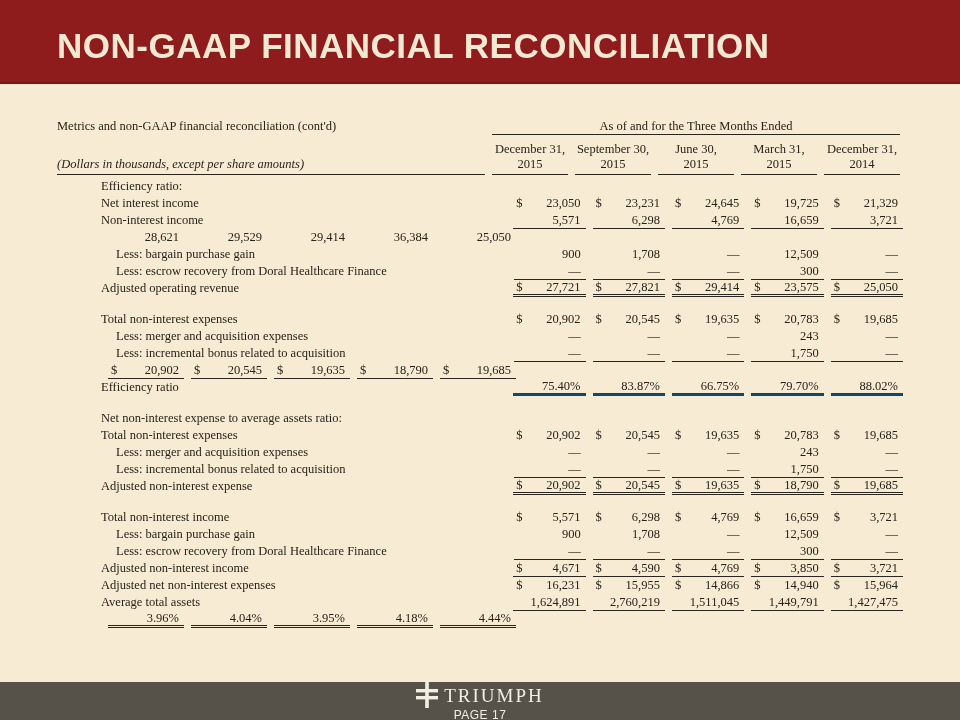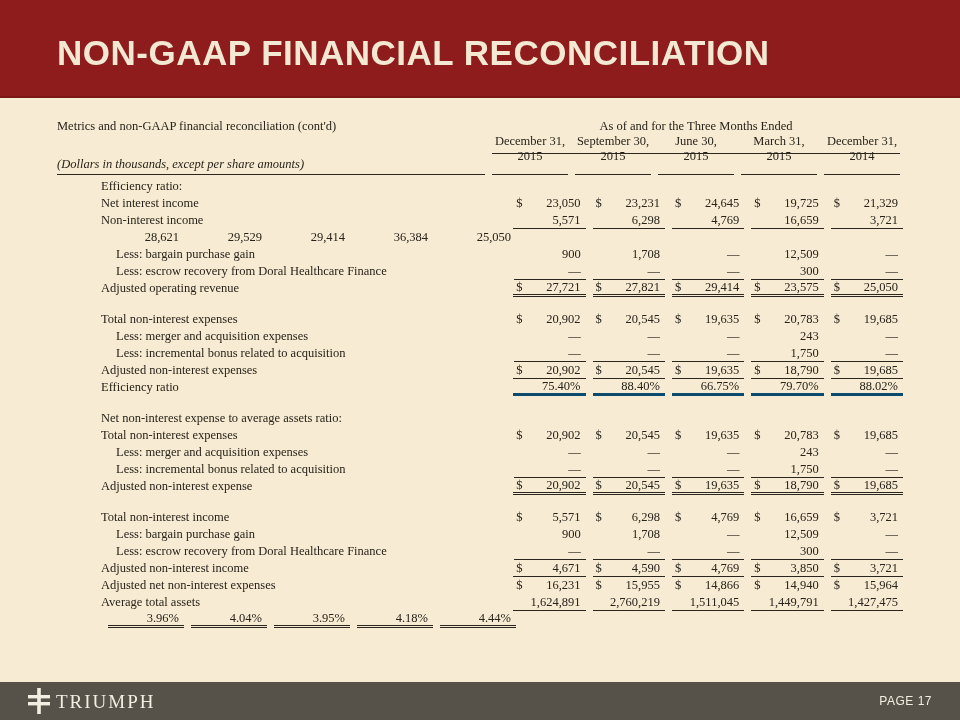--- a/index.html
+++ b/index.html
@@ -6,52 +6,52 @@
     --red:#8e1c1c; --cream:#f7ecd3; --ink:#28221a; --line:#2a261e;
     --footer:#56524a; --footer-ink:#f2eee2; --title-ink:#f3e9d2;
   }
   *{box-sizing:border-box}
   html,body{margin:0;padding:0}
   body{width:960px;height:720px;overflow:hidden;background:#fff;
        font-family:"Liberation Serif", serif; color:var(--ink);}
   .slide{position:relative;width:960px;height:720px;background:var(--cream);}
 
   
-  .titlebar{position:absolute;left:0;top:0;width:960px;height:98px;background:var(--red);
+  .titlebar{position:absolute;left:0;top:0;width:960px;height:84px;background:var(--red);
             display:flex;align-items:center;border-bottom:2px solid #7a1717;}
   .titlebar h1{margin:10px 0 0 57px;font-family:"Liberation Sans", sans-serif;font-weight:700;
                font-size:35px;letter-spacing:.5px;color:var(--title-ink);white-space:nowrap;}
 
   
   .tbl{position:absolute;left:57px;top:118px;width:846px;font-size:12.5px;}
   .hrow1{display:flex;align-items:flex-start;height:20px;font-family:Liberation Serif, serif;}
   .caption{width:428px;line-height:16px;}
   .period{width:408px;margin-left:7px;text-align:center;line-height:16px;
-          border-bottom:1px solid var(--line);padding-bottom:19px;}
+          border-bottom:1px solid var(--line);padding-bottom:0;}
   .hrow2{display:flex;align-items:flex-end;height:37px;margin-bottom:3px;}
   .units{width:428px;font-style:italic;border-bottom:1px solid var(--line);
          line-height:16px;padding-bottom:2px;}
   .colh{width:76px;margin-left:7px;text-align:center;line-height:15px;
-        border-bottom:1px solid var(--line);padding-bottom:10px;white-space:nowrap;}
+        border-bottom:1px solid var(--line);padding-bottom:2px;white-space:nowrap;}
 
   .row{display:flex;height:17px;margin-left:44px;}
   .rlabel{width:428px;line-height:17px;white-space:nowrap;}
   .rlabel.ind{padding-left:15px;}
   .cell{width:76px;margin-left:7px;display:flex;line-height:17px;
         padding:0 5px 0 3px;}
   .cell .dol{margin-right:auto;}
   .cell .val{margin-left:auto;}
   .u-s{border-bottom:1px solid var(--line);}
   .u-dbl{border-bottom:3px double var(--line);line-height:14px;}
   .u-thk{border-bottom:3px solid #0c4a6e;line-height:14px;}
   .spacer{height:14px;}
 
   
   .footer{position:absolute;left:0;bottom:0;width:960px;height:38px;background:var(--footer);
-          display:flex;align-items:center;justify-content:space-between;padding:0 28px;}
+          display:flex;align-items:center;justify-content:space-between;padding:0 28px;flex-direction:column;}
   .brand{display:flex;align-items:center;gap:6px;color:var(--footer-ink);}
   .brand .brand-name{font-size:19px;letter-spacing:2px;line-height:1;}
   .page{font-family:"Liberation Sans", sans-serif;font-size:12px;color:var(--footer-ink);
         letter-spacing:.5px;}
 </style>
 </head>
 <body>
 
 <div class="slide">
 
@@ -263,21 +263,20 @@
             <span class="val">—</span>
           </div>
           <div class="cell u-s">
             <span class="val">1,750</span>
           </div>
           <div class="cell u-s">
             <span class="val">—</span>
           </div>
         </div>
         <div class="row">
-          <div class="rlabel">Adjusted non-interest expenses</div>
           <div class="cell u-s">
             <span class="dol">$</span>
             <span class="val">20,902</span>
           </div>
           <div class="cell u-s">
             <span class="dol">$</span>
             <span class="val">20,545</span>
           </div>
           <div class="cell u-s">
             <span class="dol">$</span>
@@ -291,21 +290,21 @@
             <span class="dol">$</span>
             <span class="val">19,685</span>
           </div>
         </div>
         <div class="row">
           <div class="rlabel">Efficiency ratio</div>
           <div class="cell u-thk">
             <span class="val">75.40%</span>
           </div>
           <div class="cell u-thk">
-            <span class="val">88.40%</span>
+            <span class="val">83.87%</span>
           </div>
           <div class="cell u-thk">
             <span class="val">66.75%</span>
           </div>
           <div class="cell u-thk">
             <span class="val">79.70%</span>
           </div>
           <div class="cell u-thk">
             <span class="val">88.02%</span>
           </div>

